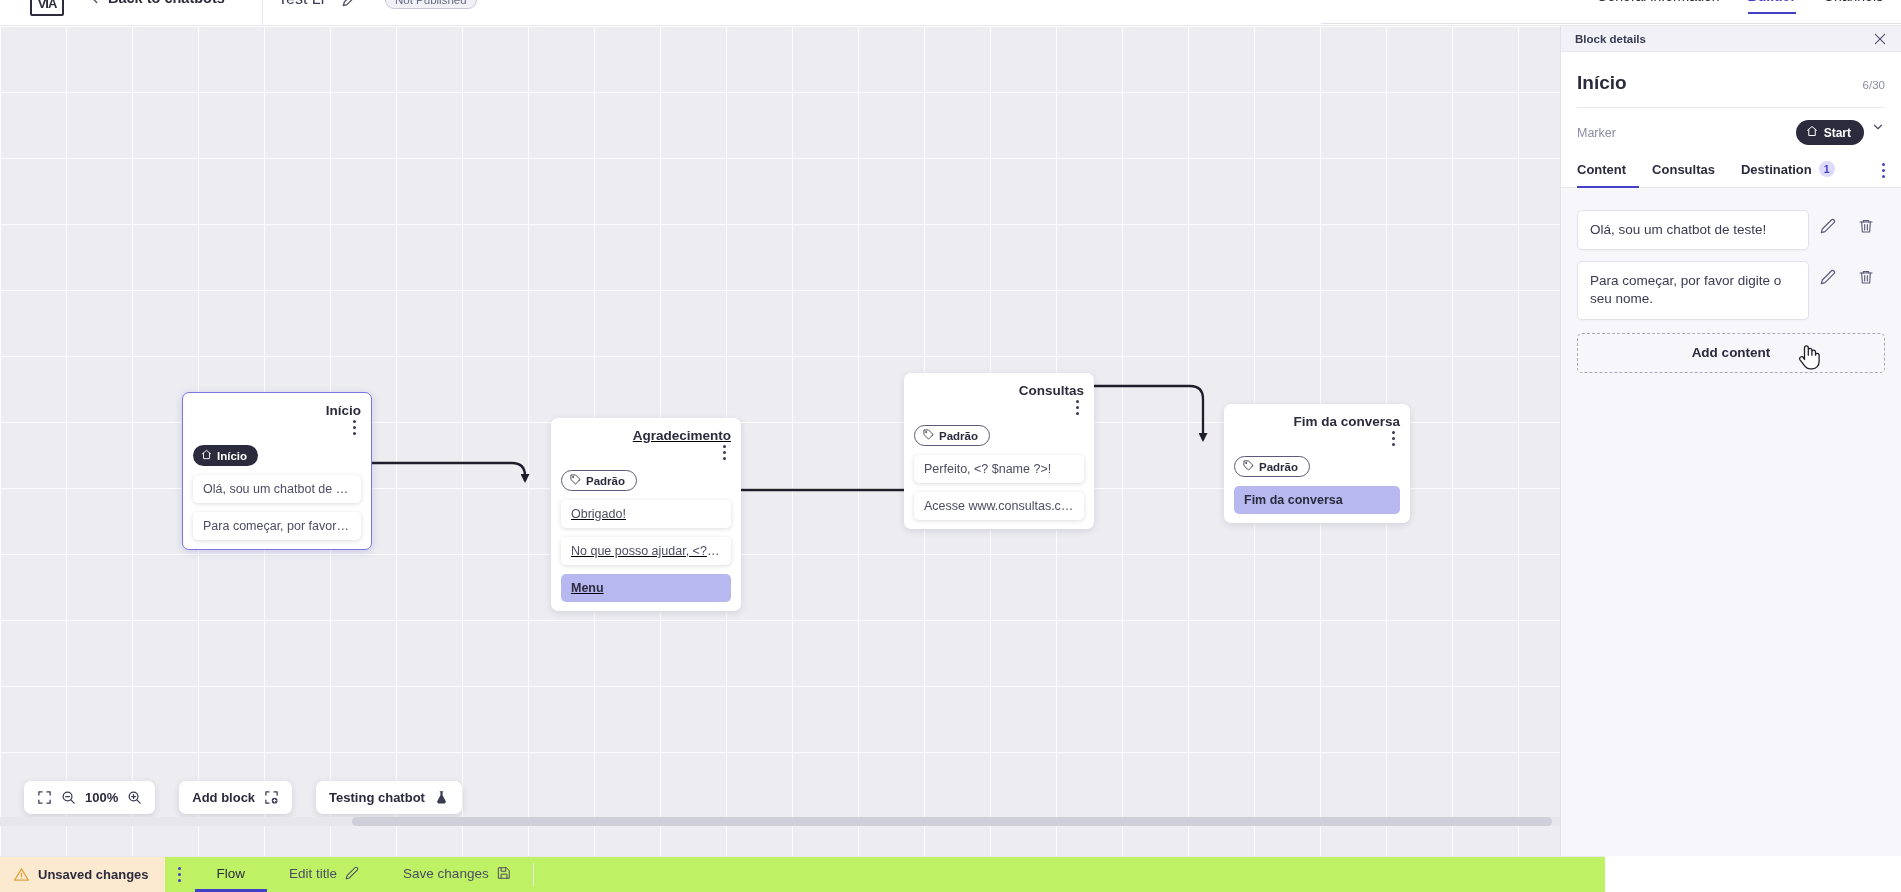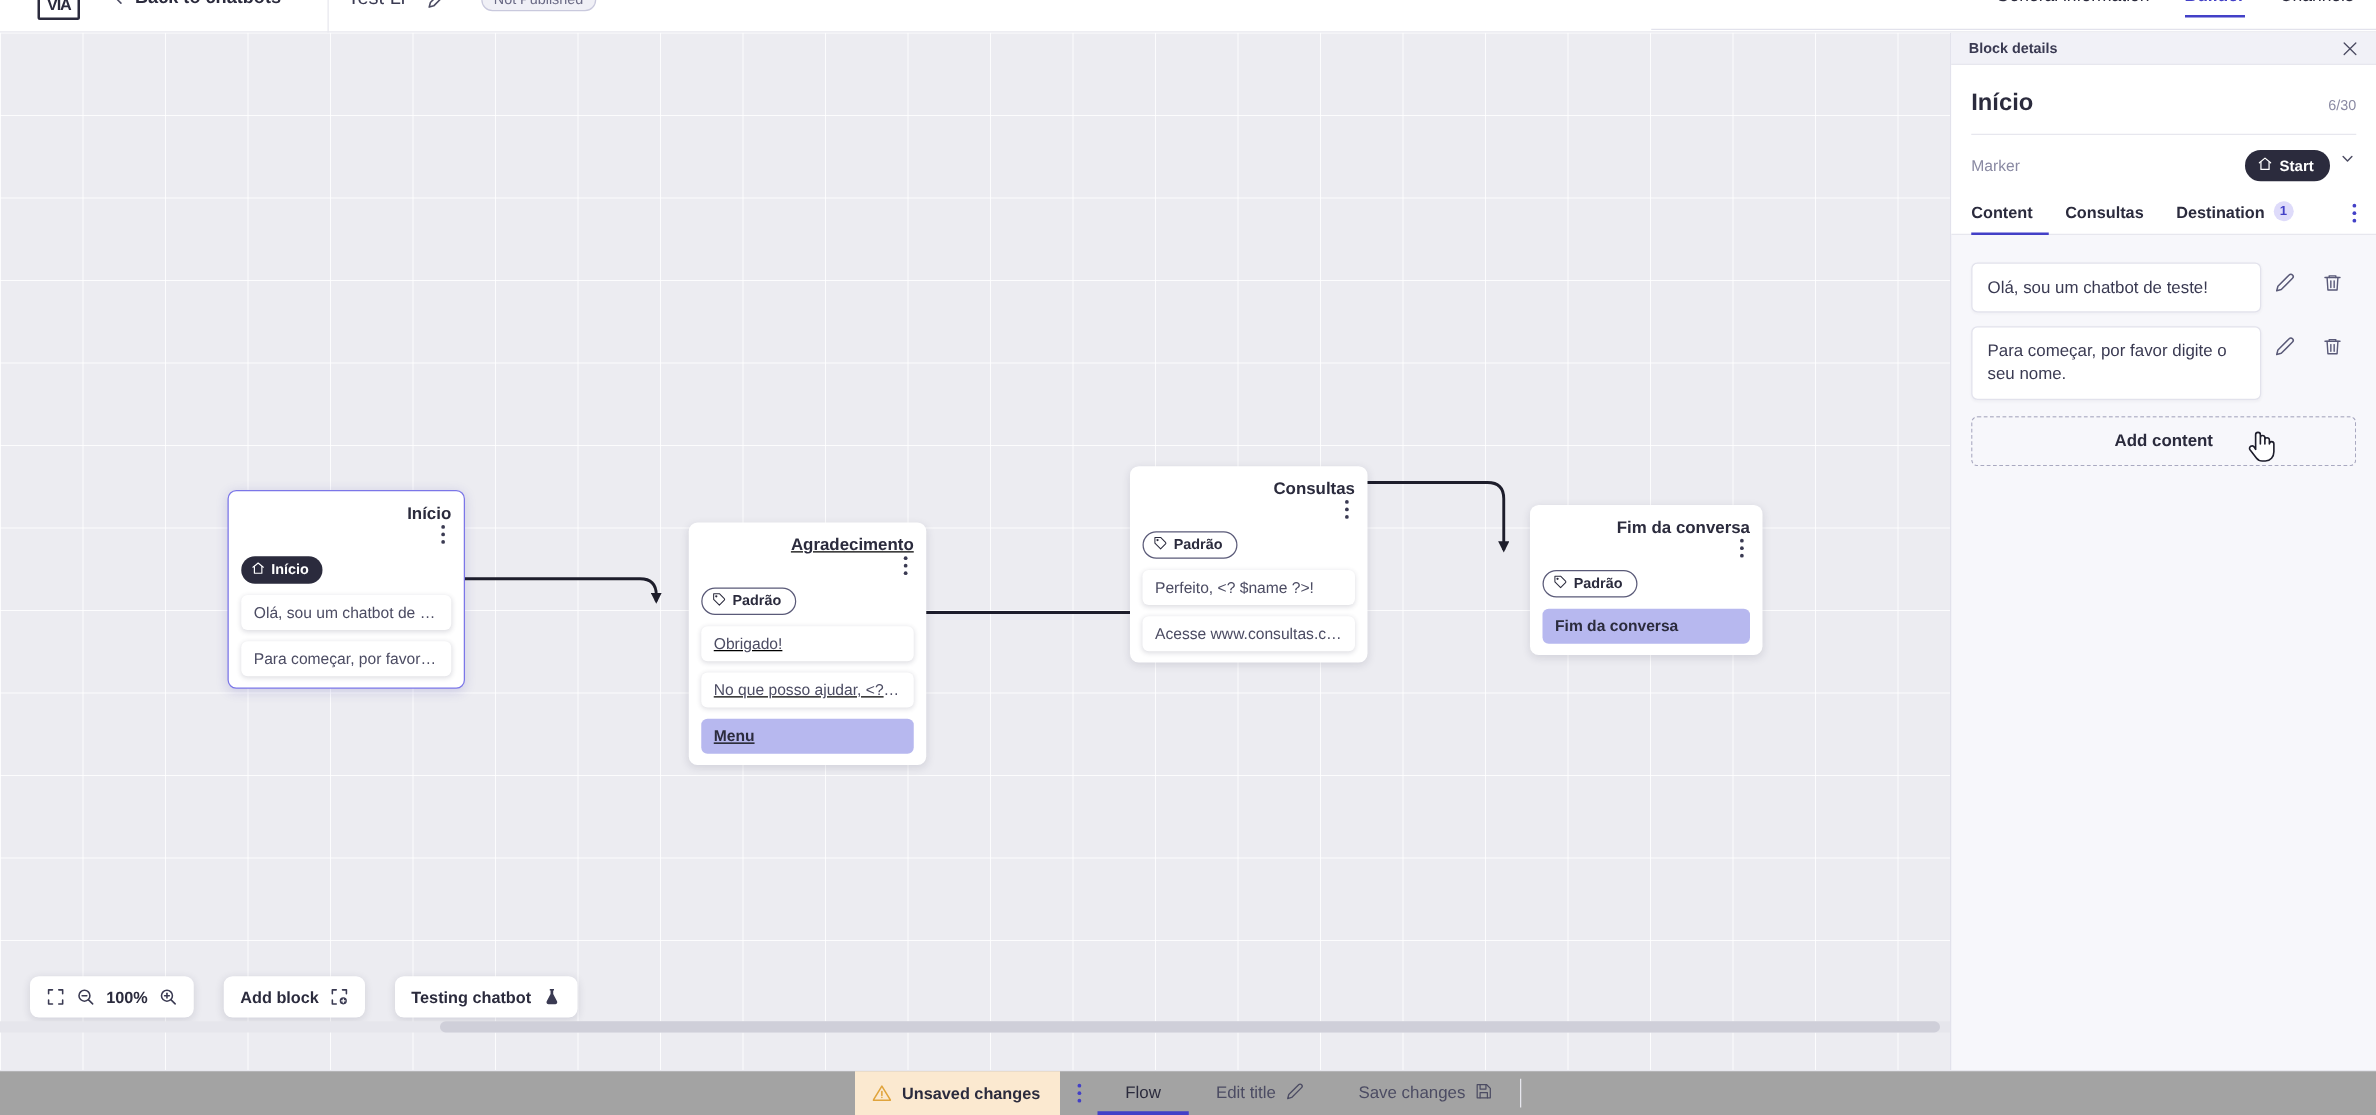--- a/index.html
+++ b/index.html
@@ -118,24 +118,23 @@
     position: absolute; left: 0; bottom: 36px; width: 1560px; height: 9px;
     background: #e6e6ec; z-index: 25;
   }
   .hscroll-thumb {
     position: absolute; left: 352px; top: 0; width: 1200px; height: 9px;
     background: #cfcfd9; border-radius: 5px;
   }
 
   
   .bottombar {
-    position: absolute; left: 0; bottom: 0; width: 1901px; height: 36px;
-    background: #a3a3a3; border-top: 1px solid #e7e7ee; display: flex; align-items: stretch;
+    position: absolute; left: 0; bottom: 0; width: 1605px; height: 36px;
+    background: #bef264; border-top: 1px solid #e7e7ee; display: flex; align-items: stretch;
     z-index: 45;
-    justify-content: center;
   }
   .unsaved {
     background: #fbe9d0; display: flex; align-items: center; gap: 9px;
     padding: 0 16px 0 14px; font-size: 13px; font-weight: bold; color: #2b2b3d; white-space: nowrap;
   }
   .bb-kebab { display: flex; align-items: center; justify-content: center; width: 30px; }
   .bb-kebab i { width: 3px; height: 3px; border-radius: 50%; background: #4340c7; display:block; }
   .bb-kebab .col { display: flex; flex-direction: column; gap: 3px; align-items: center; }
   .bb-item {
     display: flex; align-items: center; gap: 8px; padding: 0 22px;

